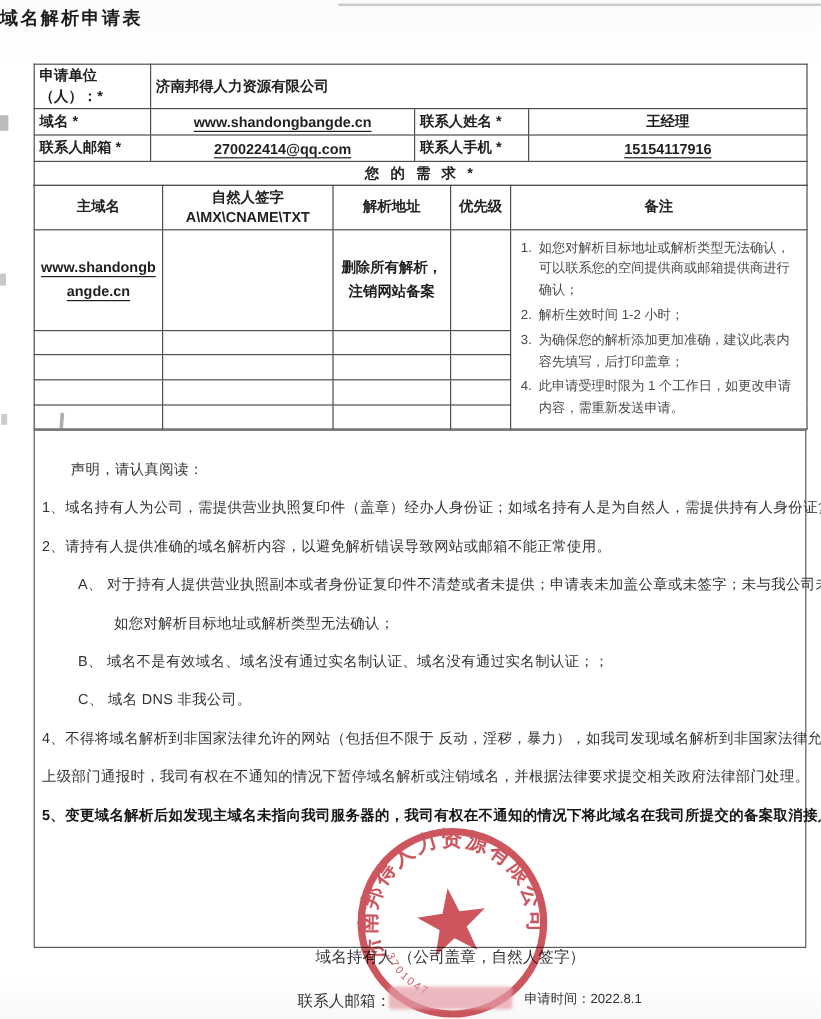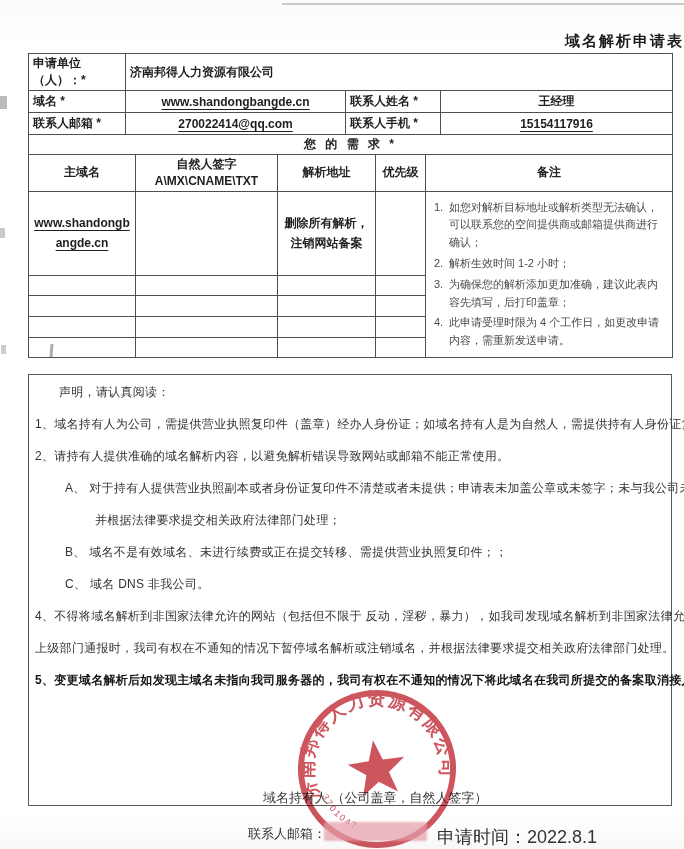--- a/index.html
+++ b/index.html
@@ -10,22 +10,22 @@
     color:#2e2e2e;
     position:relative;
     overflow:hidden;
   }
   .page{
     position:absolute;inset:0;
     background:linear-gradient(180deg,#fbfbfb 0%,#ffffff 6%,#ffffff 96%,#f8f8f8 100%);
   }
   
   .title{
-    padding-top:32px;
-    text-align:right;
+    padding-top:6px;
+    text-align:left;
     font-size:15px;
     font-weight:700;
     letter-spacing:2px;
     color:#1c1c1c;
   }
   
   .form-wrap{position:absolute;left:28px;top:53px;width:644px;}
   table{border-collapse:collapse;table-layout:fixed;width:644px;}
   td{
     border:1px solid #4f4f4f;
@@ -48,45 +48,45 @@
   .t-needs tr.data1{height:78px;}
   .t-needs tr.empty{height:19px;}
   .domain-cell{word-break:break-all;line-height:1.7;}
   .addr-cell{line-height:1.7;}
   .remarks-cell{vertical-align:top;padding:7px 5px 4px 8px;}
   .remark-item{display:flex;font-size:11px;color:#4a4a4a;line-height:1.62;margin-bottom:3px;font-weight:400;}
   .remark-item .num{width:15px;flex:none;}
   .remark-item .txt{flex:1;}
   
   .statement{
-    margin-top:16px;
+    margin-top:0;
     border:1px solid #5a5a5a;
     height:432px;
-    padding-top:1px;
+    padding-top:16px;
     box-sizing:border-box;
     position:relative;
   }
   .s-line{
     height:32px;
     line-height:32px;
     font-size:12px;
     color:#333;
     white-space:nowrap;
     letter-spacing:0.3px;
   }
   .ind-intro{padding-left:30px;}
   .ind-item{padding-left:6px;}
   .ind-sub{padding-left:36px;}
   .ind-sub2{padding-left:66px;}
   .s-bold{font-weight:700;color:#151515;}
   .s-final{margin-top:7px;}
   
   .holder-line{position:absolute;left:263px;top:789px;font-size:13px;color:#333;}
   .signer-line{position:absolute;left:248px;top:825px;font-size:13px;color:#333;}
-  .apply-time{position:absolute;left:437px;top:825px;font-size:18px;color:#333;}
+  .apply-time{position:absolute;left:437px;top:825px;font-size:11px;color:#333;}
   .redaction{
     position:absolute;left:324px;top:822px;width:103px;height:19px;
     background:rgba(228,158,167,0.72);
     filter:blur(1.2px);
     border-radius:2px;
     z-index:6;
   }
   
   .stamp{
     position:absolute;left:292px;top:684px;width:170px;height:170px;
@@ -174,21 +174,21 @@
           <div class="remark-item">
             <span class="num">2.</span>
             <span class="txt">解析生效时间 1-2 小时；</span>
           </div>
           <div class="remark-item">
             <span class="num">3.</span>
             <span class="txt">为确保您的解析添加更加准确，建议此表内容先填写，后打印盖章；</span>
           </div>
           <div class="remark-item">
             <span class="num">4.</span>
-            <span class="txt">此申请受理时限为 4 个工作日，如更改申请内容，需重新发送申请。</span>
+            <span class="txt">此申请受理时限为 1 个工作日，如更改申请内容，需重新发送申请。</span>
           </div>
         </td>
       </tr>
       <tr class="empty">
             <td></td>
             <td></td>
             <td></td>
             <td></td>
           </tr>
       <tr class="empty">
@@ -210,22 +210,22 @@
             <td></td>
           </tr>
     </tbody>
       </table>
 
     <div class="statement">
       <div class="s-line ind-intro">声明，请认真阅读：</div>
       <div class="s-line ind-item">1、域名持有人为公司，需提供营业执照复印件（盖章）经办人身份证；如域名持有人是为自然人，需提供持有人身份证复印件。</div>
       <div class="s-line ind-item">2、请持有人提供准确的域名解析内容，以避免解析错误导致网站或邮箱不能正常使用。</div>
       <div class="s-line ind-sub">A、 对于持有人提供营业执照副本或者身份证复印件不清楚或者未提供；申请表未加盖公章或未签字；未与我公司未签订合同</div>
-      <div class="s-line ind-sub2">并根据法律要求提交相关政府法律部门处理；</div>
-      <div class="s-line ind-sub">B、 域名不是有效域名、未进行续费或正在提交转移、需提供营业执照复印件；；</div>
+      <div class="s-line ind-sub2">如您对解析目标地址或解析类型无法确认；</div>
+      <div class="s-line ind-sub">B、 域名不是有效域名、域名没有通过实名制认证、域名没有通过实名制认证；；</div>
       <div class="s-line ind-sub">C、 域名 DNS 非我公司。</div>
       <div class="s-line ind-item">4、不得将域名解析到非国家法律允许的网站（包括但不限于 反动，淫秽，暴力），如我司发现域名解析到非国家法律允许内容或</div>
       <div class="s-line ind-item">上级部门通报时，我司有权在不通知的情况下暂停域名解析或注销域名，并根据法律要求提交相关政府法律部门处理。</div>
       <div class="s-line ind-item s-bold">5、变更域名解析后如发现主域名未指向我司服务器的，我司有权在不通知的情况下将此域名在我司所提交的备案取消接入，为不</div>
     </div>
   </div>
 
   <div class="holder-line">域名持有人 （公司盖章，自然人签字）</div>
   <div class="signer-line">联系人邮箱：</div>
   <div class="apply-time">

